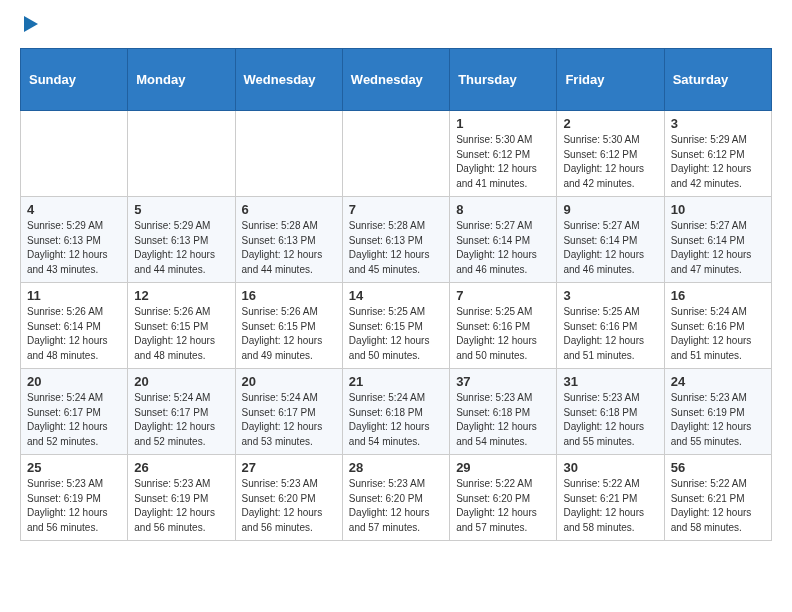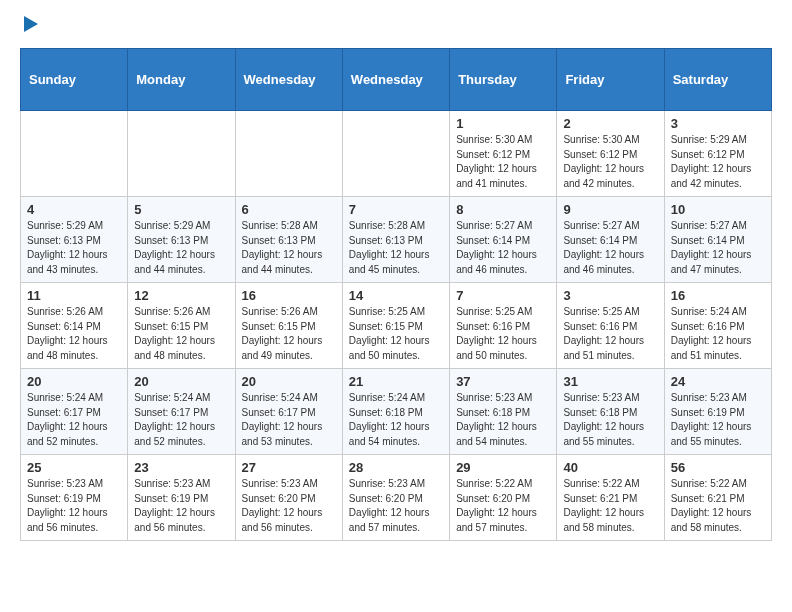--- a/index.html
+++ b/index.html
@@ -308,21 +308,21 @@
       </tr>
       <tr>
         <td>
           <div class="day-num">25</div>
           <div class="day-info" style="white-space: pre-line;">Sunrise: 5:23 AM
 Sunset: 6:19 PM
 Daylight: 12 hours
 and 56 minutes.</div>
         </td>
         <td>
-          <div class="day-num">23</div>
+          <div class="day-num">26</div>
           <div class="day-info" style="white-space: pre-line;">Sunrise: 5:23 AM
 Sunset: 6:19 PM
 Daylight: 12 hours
 and 56 minutes.</div>
         </td>
         <td>
           <div class="day-num">27</div>
           <div class="day-info" style="white-space: pre-line;">Sunrise: 5:23 AM
 Sunset: 6:20 PM
 Daylight: 12 hours
@@ -336,21 +336,21 @@
 and 57 minutes.</div>
         </td>
         <td>
           <div class="day-num">29</div>
           <div class="day-info" style="white-space: pre-line;">Sunrise: 5:22 AM
 Sunset: 6:20 PM
 Daylight: 12 hours
 and 57 minutes.</div>
         </td>
         <td>
-          <div class="day-num">40</div>
+          <div class="day-num">30</div>
           <div class="day-info" style="white-space: pre-line;">Sunrise: 5:22 AM
 Sunset: 6:21 PM
 Daylight: 12 hours
 and 58 minutes.</div>
         </td>
         <td>
           <div class="day-num">56</div>
           <div class="day-info" style="white-space: pre-line;">Sunrise: 5:22 AM
 Sunset: 6:21 PM
 Daylight: 12 hours

